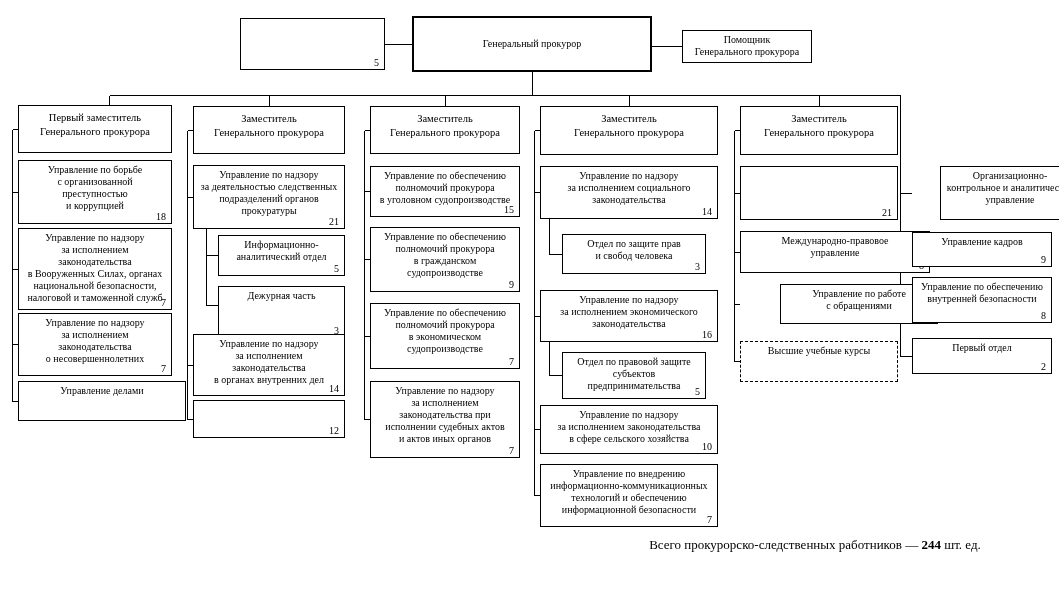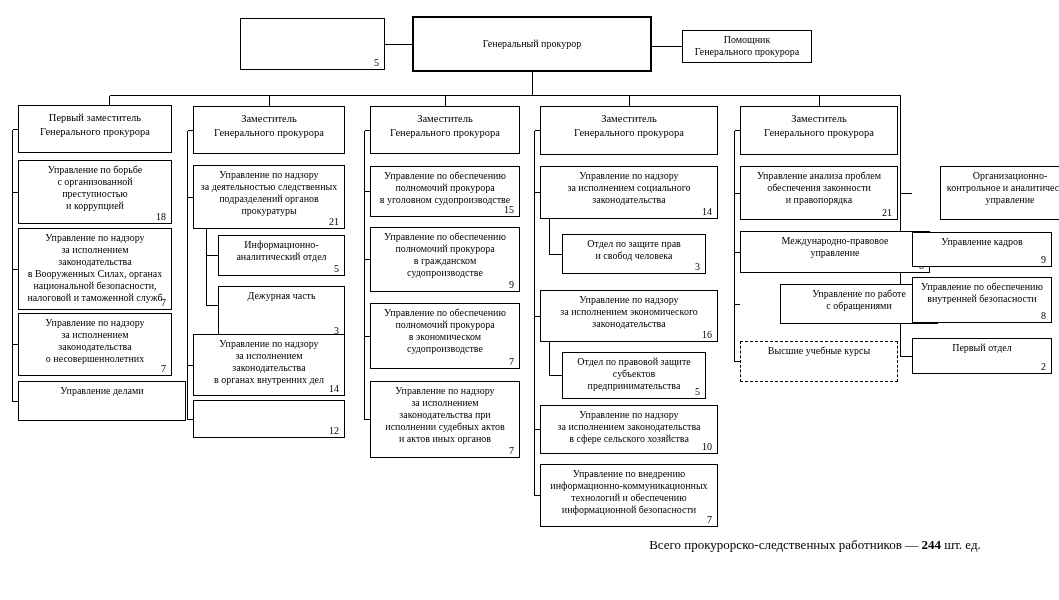--- a/index.html
+++ b/index.html
@@ -198,23 +198,20 @@
 технологий и обеспечению
 информационной безопасности</div>
     <span class="cnt">7</span>
   </div>
 
   <div class="box head" style="left:740px;top:106px;width:158px;height:49px">
     <div class="lbl">Заместитель
 Генерального прокурора</div>
   </div>
   <div class="box" style="left:740px;top:166px;width:158px;height:54px">
-    <div class="lbl">Управление анализа проблем
-обеспечения законности
-и правопорядка</div>
     <span class="cnt">21</span>
   </div>
   <div class="box" style="left:740px;top:231px;width:190px;height:42px">
     <div class="lbl">Международно-правовое
 управление</div>
     <span class="cnt">8</span>
   </div>
   <div class="box" style="left:780px;top:284px;width:158px;height:40px">
     <div class="lbl">Управление по работе
 с обращениями</div>

